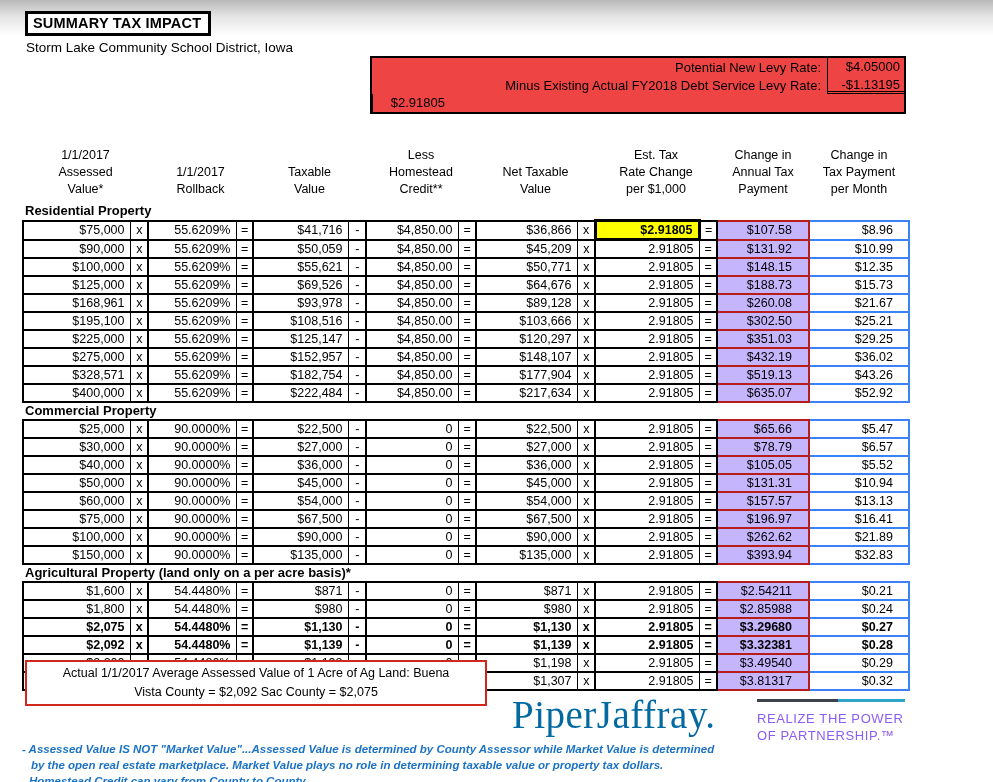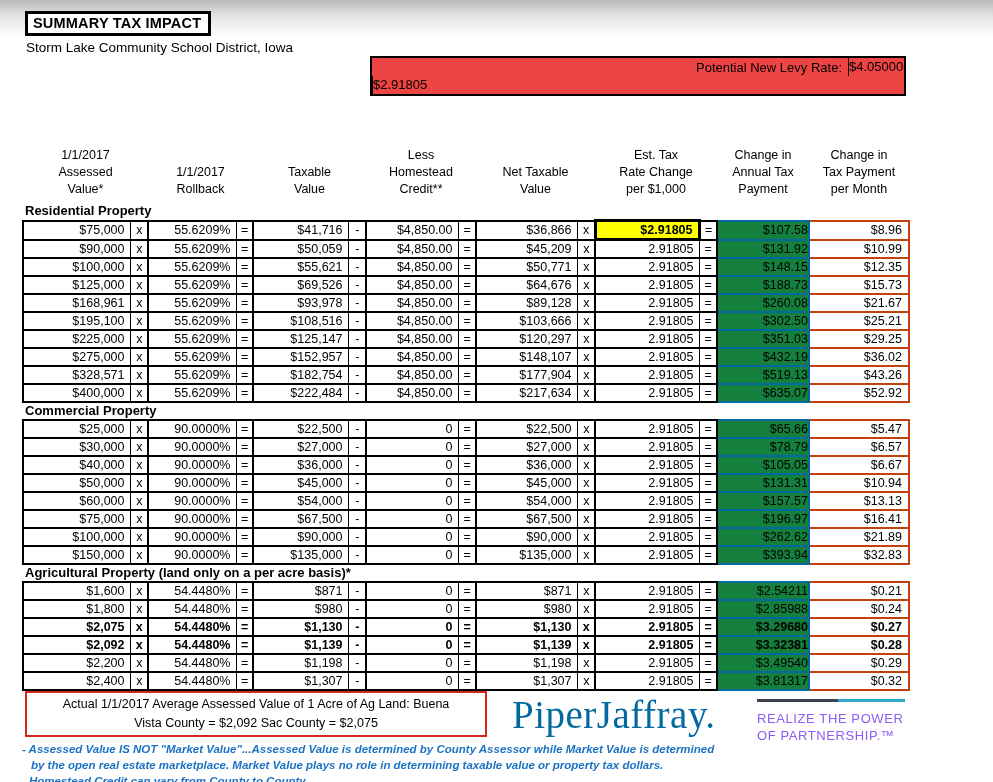--- a/index.html
+++ b/index.html
@@ -20,21 +20,21 @@
   .subtitle { position:absolute; left:26px; top:40px; font-size:13.5px; }
 
   
   .levy-box {
     position:absolute; left:370px; top:56px; width:536px;
     background:#ef4444; border:2px solid #000;
   }
   .levy-row { display:flex; height:18px; align-items:center; }
   .levy-label { flex:1; text-align:right; font-size:13px; padding-right:6px; }
   .levy-value {
-    width:56px; text-align:right; font-size:13px; padding-right:4px;
+    width:77px; text-align:right; font-size:13px; padding-right:4px;
     border-left:1.5px solid #000; height:18px; line-height:18px;
   }
   .levy-row.minus .levy-value { border-bottom:3px double #000; }
 
   
   .table-wrap { position:absolute; left:22px; top:147px; }
   table { border-collapse:collapse; table-layout:fixed; }
   td { overflow:hidden; white-space:nowrap; }
   .hcell {
     border:none; vertical-align:bottom; text-align:center;
@@ -45,27 +45,27 @@
     border:none; font-weight:bold; font-size:13px; height:16px;
     line-height:16px; padding-left:2px; text-align:left;
   }
   .data-row td { height:16px; font-size:12.5px; line-height:16px; }
   .data-row.bold td { font-weight:bold; }
   td.val {
     border:2px solid #000; border-right:1px solid #000;
     text-align:right; padding-right:5px;
   }
   td.op { border:2px solid #000; border-left:1px solid #000; text-align:center; padding-left:1px; }
-  td.annual { border:2px solid #0369a1; background:#15803d; text-align:right; padding-right:0; }
-  td.month  { border:2px solid #c2410c; text-align:right; padding-right:6px; }
+  td.annual { border:2px solid #b91c1c; background:#c4b5fd; text-align:right; padding-right:16px; }
+  td.month  { border:2px solid #3b82f6; text-align:right; padding-right:15px; }
   td.hl { background:#ffff00; font-weight:bold; border:3px solid #000; }
 
   
   .red-box {
-    position:absolute; left:25px; top:691px; width:462px;
+    position:absolute; left:25px; top:660px; width:462px;
     border:2.5px solid #d0281f; background:#fff;
     font-size:12.5px; line-height:19px; text-align:center;
     white-space:pre-line; padding:2px 4px;
   }
 
   
   .brand-name {
     position:absolute; left:512px; top:692px;
     font-family:"Liberation Serif", serif; font-size:39px; color:#0369a1;
     letter-spacing:0.5px;
@@ -92,20 +92,24 @@
 <div class="page">
   <div class="top-gradient"></div>
 
   <div class="title-box">SUMMARY TAX IMPACT</div>
   <div class="subtitle">Storm Lake Community School District, Iowa</div>
 
   <div class="levy-box">
     <div class="levy-row">
       <span class="levy-label">Potential New Levy Rate:</span>
       <span class="levy-value">$4.05000</span>
+    </div>
+    <div class="levy-row minus">
+      <span class="levy-label">Minus Existing Actual FY2018 Debt Service Levy Rate:</span>
+      <span class="levy-value">-$1.13195</span>
     </div>
     <div class="levy-row">
       <span class="levy-value">$2.91805</span>
     </div>
   </div>
 
   <div class="table-wrap">
     <table>
       <colgroup>
         <col style="width:107px">
@@ -354,21 +358,21 @@
             <td class="op">=</td>
             <td class="val">$36,000</td>
             <td class="op">-</td>
             <td class="val">0</td>
             <td class="op">=</td>
             <td class="val">$36,000</td>
             <td class="op">x</td>
             <td class="val">2.91805</td>
             <td class="op">=</td>
             <td class="annual">$105.05</td>
-            <td class="month">$6.67</td>
+            <td class="month">$5.52</td>
           </tr>
           <tr class="data-row">
             <td class="val">$50,000</td>
             <td class="op">x</td>
             <td class="val">90.0000%</td>
             <td class="op">=</td>
             <td class="val">$45,000</td>
             <td class="op">-</td>
             <td class="val">0</td>
             <td class="op">=</td>

